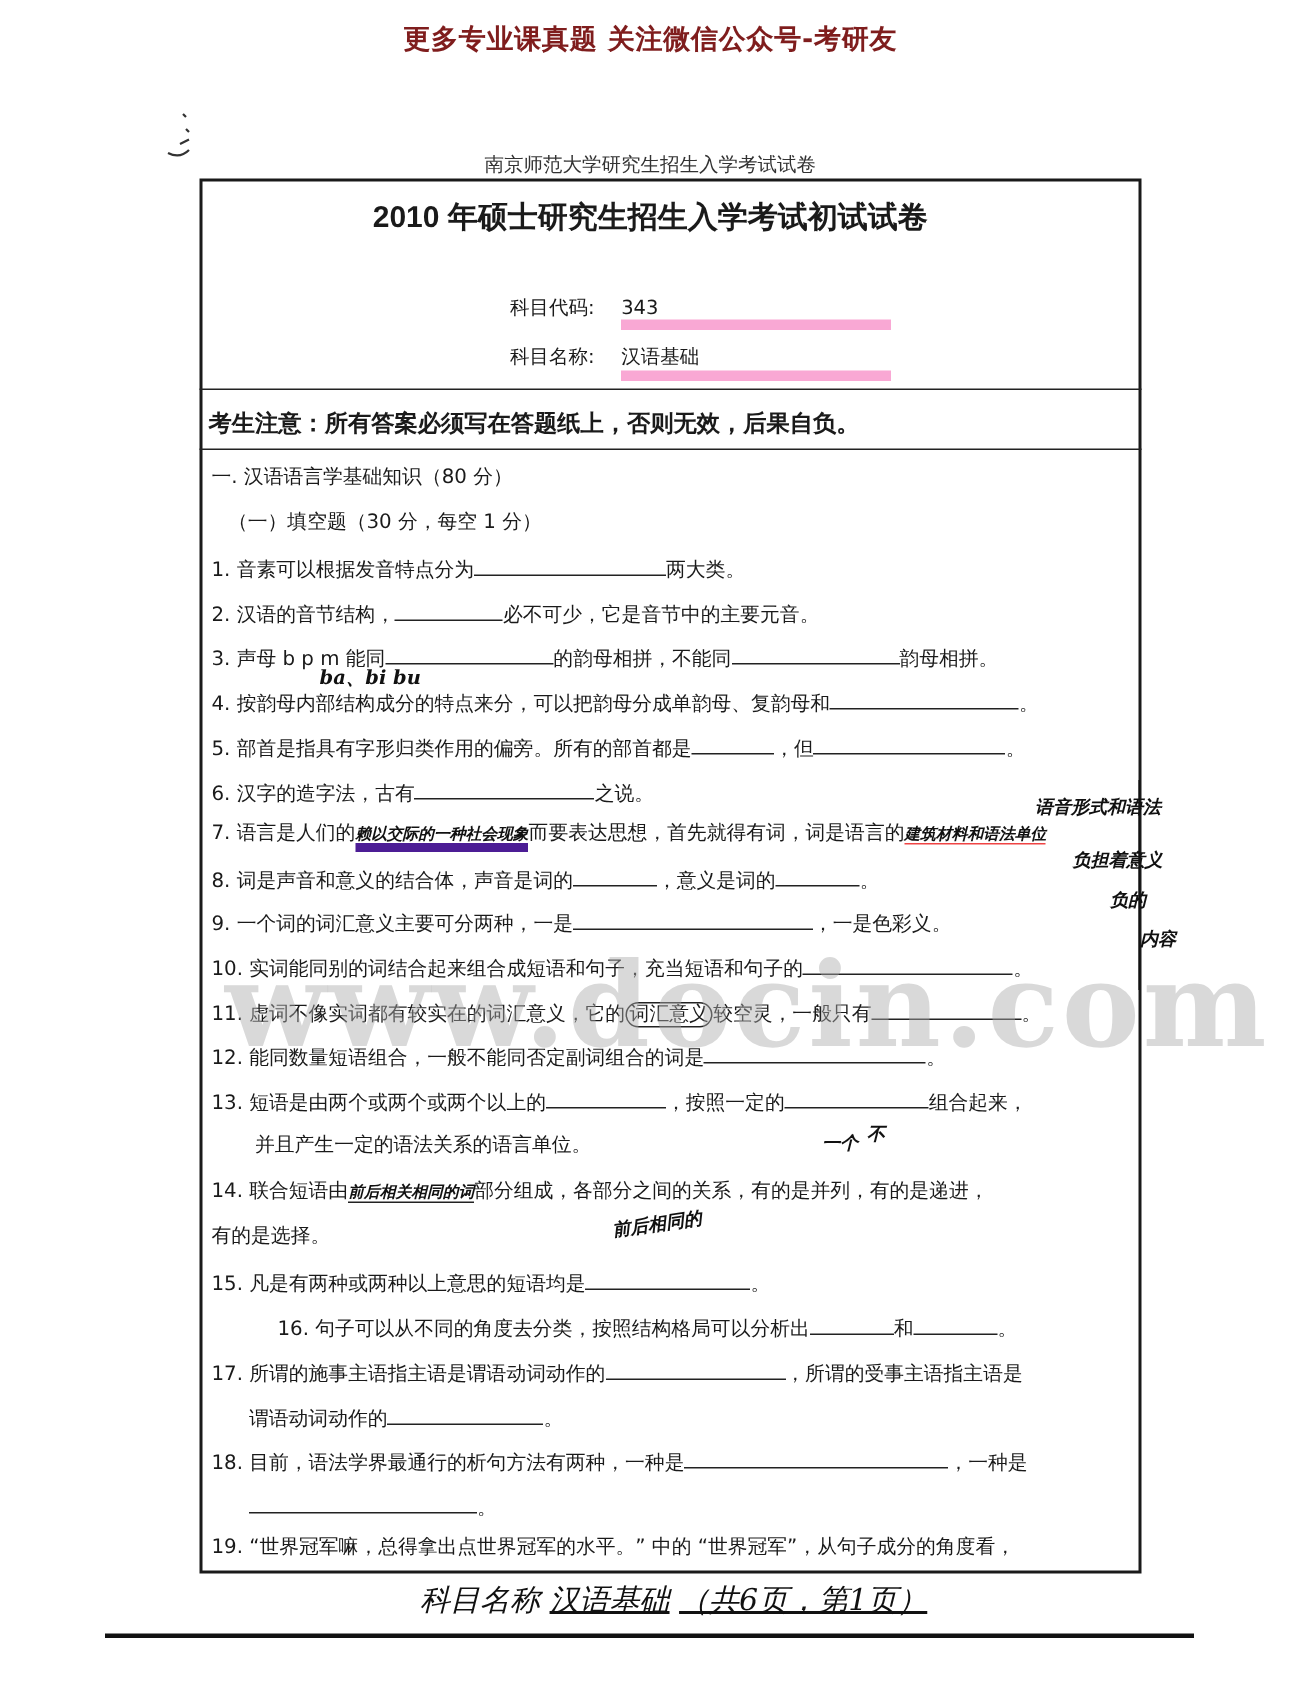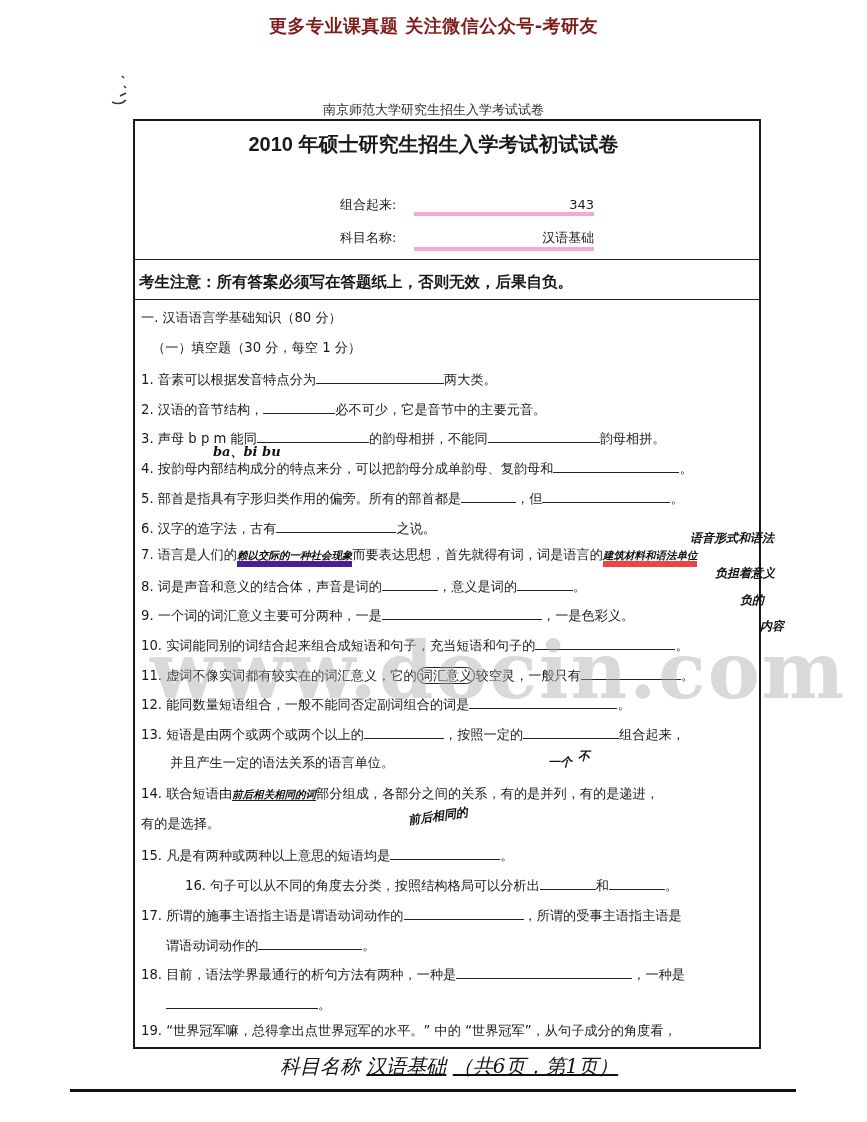--- a/index.html
+++ b/index.html
@@ -9,22 +9,22 @@
               color: #7f1d1d; font-weight: bold; font-size: 18px; letter-spacing: 0.5px; }
     .univ { position: absolute; top: 101px; left: 0; width: 867px; text-align: center;
             font-family: "DejaVu Serif", serif; font-size: 13px; color: #333; }
     .scribble { position: absolute; left: 110px; top: 72px; width: 24px; height: 36px; }
     .frame { position: absolute; left: 133px; top: 119px; width: 628px; height: 930px;
              border: 2px solid #1a1a1a; border-right-width: 2px; box-sizing: border-box; }
     .title { position: absolute; top: 131px; left: 0; width: 867px; text-align: center;
              font-size: 20px; font-weight: bold; font-family: "Liberation Sans", sans-serif; }
     .meta-row { position: absolute; left: 340px; font-size: 13px; }
     .meta-row .lbl { display: inline-block; width: 70px; }
-    .meta-row .val { display: inline-block; width: 180px; border-bottom: 4px solid #f9a8d4;
-                     text-align: right; }
+    .meta-row .val { display: inline-block; width: 180px; border-bottom: 7px solid #f9a8d4;
+                     text-align: left; }
     .hline { position: absolute; left: 133px; width: 628px; height: 0; border-top: 1.5px solid #222; }
     .notice { position: absolute; top: 272px; left: 139px; font-size: 15.5px; font-weight: bold; }
     .q { position: absolute; left: 141px; font-size: 13.2px; white-space: nowrap; }
     .blank { display: inline-block; border-bottom: 1px solid #222; height: 14px; vertical-align: baseline; }
     .hand { font-family: "DejaVu Serif", serif; font-weight: bold; color: #111; font-size: 12px; font-style: italic; }
     .margin-note { position: absolute; font-family: "DejaVu Serif", serif; font-weight: bold;
                    font-style: italic; font-size: 12px; color: #111; }
     .watermark { position: absolute; left: 150px; top: 625px; font-size: 78px; font-family: "DejaVu Serif", serif;
                  color: rgba(170,170,170,0.45); letter-spacing: 2px; font-weight: bold; pointer-events: none; }
     .footer-hand { position: absolute; top: 1053px; left: 280px; font-family: "DejaVu Serif", serif;
@@ -42,21 +42,21 @@
   <path d="M12 4 l2 2 M14 14 l2 2 M10 24 l6 -3 M2 30 q8 4 14 -2" stroke="#333" stroke-width="1.5" fill="none"></path>
 </svg>
 
 <div class="univ">南京师范大学研究生招生入学考试试卷</div>
 
 <div class="frame"></div>
 
 <div class="title">2010 年硕士研究生招生入学考试初试试卷</div>
 
 <div class="meta-row" style="top:196px;">
-  <span class="lbl">组合起来:</span>
+  <span class="lbl">科目代码:</span>
   <span class="val">343</span>
 </div>
 <div class="meta-row" style="top:229px;">
   <span class="lbl">科目名称:</span>
   <span class="val">汉语基础</span>
 </div>
 
 <div class="hline" style="top:259px;"></div>
 <div class="notice">考生注意：所有答案必须写在答题纸上，否则无效，后果自负。</div>
 <div class="hline" style="top:299px;"></div>
@@ -83,21 +83,21 @@
 
 <div class="q" style="top:488px;">
   <span>5. 部首是指具有字形归类作用的偏旁。所有的部首都是</span><span class="blank" style="width:55px"></span><span>，但</span><span class="blank" style="width:128px"></span><span>。</span>
 </div>
 
 <div class="q" style="top:518px;">
   <span>6. 汉字的造字法，古有</span><span class="blank" style="width:120px"></span><span>之说。</span>
 </div>
 
 <div class="q" style="top:546px;">
-  <span>7. 语言是人们的</span><span class="hand" style="border-bottom:6px solid #4c1d95; font-size:10.5px;">赖以交际的一种社会现象</span><span>而要表达思想，首先就得有词，词是语言的</span><span class="hand" style="border-bottom:6px solid #ef4444; font-size:10.5px;">建筑材料和语法单位</span>
+  <span>7. 语言是人们的</span><span class="hand" style="border-bottom:6px solid #4c1d95; font-size:10.5px;">赖以交际的一种社会现象</span><span>而要表达思想，首先就得有词，词是语言的</span><span class="hand" style="border-bottom:1px solid #ef4444; font-size:10.5px;">建筑材料和语法单位</span>
 </div>
 
 <div class="q" style="top:576px;text-align:right;">
   <span>8. 词是声音和意义的结合体，声音是词的</span><span class="blank" style="width:56px"></span><span>，意义是词的</span><span class="blank" style="width:56px"></span><span>。</span>
 </div>
 
 <div class="q" style="top:605px;">
   <span>9. 一个词的词汇意义主要可分两种，一是</span><span class="blank" style="width:160px"></span><span>，一是色彩义。</span>
 </div>
 

